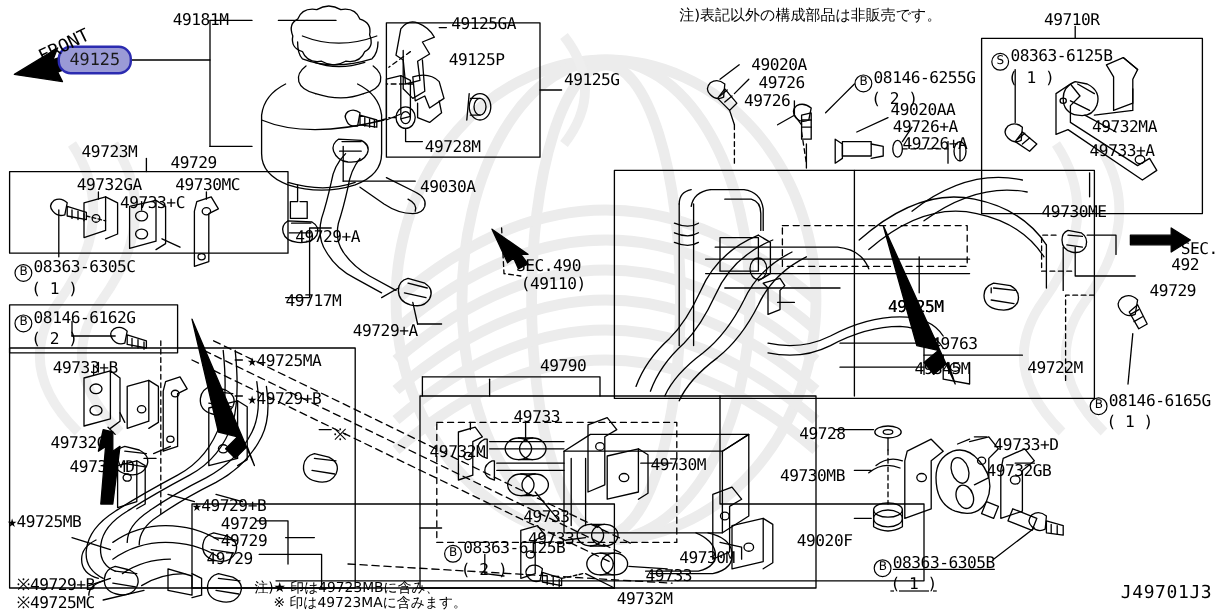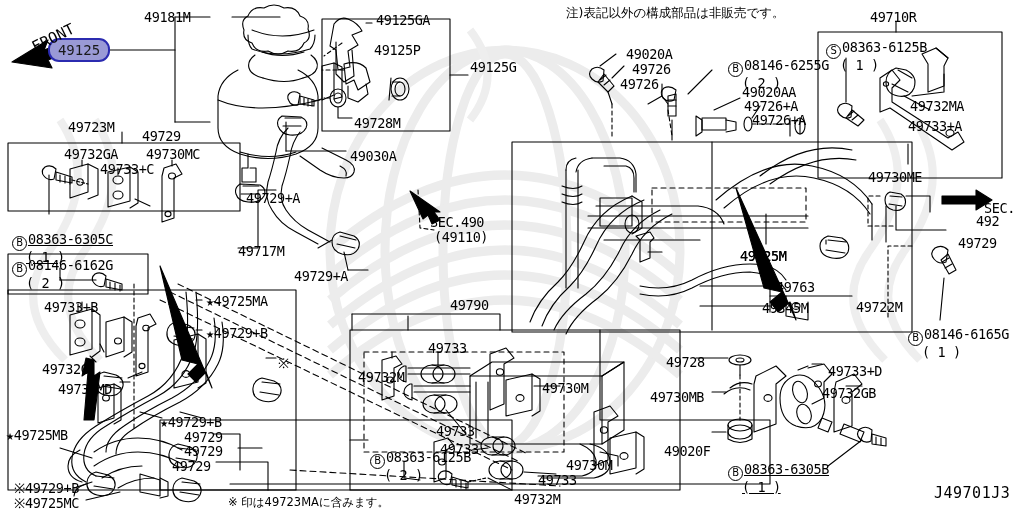--- a/index.html
+++ b/index.html
@@ -499,20 +499,21 @@
       <path d="M640 360 L640 340" stroke="none"></path>
 
     </g>
   </svg>
 
   <div class="chip" style="left:48px;top:38px;width:62px;height:24px;border-radius:11px;">49125</div>
 
   <div class="lbl front" style="left:36px;top:40px;">FRONT</div>
 
   <div class="lbl jp" style="left:566px;top:6px;">注)表記以外の構成部品は非販売です。</div>
+  <div class="lbl jp" style="left:212px;top:482px;font-size:11.5px;">注)★ 印は49723MBに含み、</div>
   <div class="lbl jp" style="left:228px;top:495px;font-size:11.5px;">※ 印は49723MAに含みます。</div>
 
   <div class="lbl code" style="left:934px;top:486px;">J49701J3</div>
 
   <div id="label-layer">
       <div class="lbl" style="left: 144px; top: 10px;">49181M</div>
       <div class="lbl" style="left: 376px; top: 13px;">49125GA</div>
       <div class="lbl" style="left: 374px; top: 43px;">49125P</div>
       <div class="lbl" style="left: 470px; top: 60px;">49125G</div>
       <div class="lbl" style="left: 354px; top: 116px;">49728M</div>
@@ -569,22 +570,22 @@
       <div class="lbl" style="left: 160px; top: 415px;">★49729+B</div>
       <div class="lbl" style="left: 6px; top: 428px;">★49725MB</div>
       <div class="lbl" style="left: 14px; top: 481px;">※49729+B</div>
       <div class="lbl" style="left: 14px; top: 496px;">※49725MC</div>
       <div class="lbl" style="left: 278px; top: 356px;">※</div>
       <div class="lbl" style="left: 184px; top: 430px;">49729</div>
       <div class="lbl" style="left: 184px; top: 444px;">49729</div>
       <div class="lbl" style="left: 172px; top: 459px;">49729</div>
     </div>
   <div id="hw-layer">
-      <div class="lbl" style="left: 12px; top: 232px; text-decoration: underline;"><span class="circ">B</span><span>08363-6305C</span><div class="small" style="margin-left: 14px; margin-top: -1px;">( 1 )</div></div>
+      <div class="lbl" style="left: 12px; top: 216px;"><span class="circ">B</span><span>08363-6305C</span><div class="small" style="margin-left: 14px; margin-top: -1px;">( 1 )</div></div>
       <div class="lbl" style="left: 12px; top: 258px;"><span class="circ">B</span><span>08146-6162G</span><div class="small" style="margin-left: 14px; margin-top: -1px;">( 2 )</div></div>
-      <div class="lbl" style="left: 712px; top: 58px; margin-left: 16px;"><span class="circ">B</span><span>08146-6255G</span><div class="small" style="margin-left: 14px; margin-top: -1px;">( 2 )</div></div>
+      <div class="lbl" style="left: 712px; top: 58px;"><span class="circ">B</span><span>08146-6255G</span><div class="small" style="margin-left: 14px; margin-top: -1px;">( 2 )</div></div>
       <div class="lbl" style="left: 826px; top: 40px;"><span class="circ">S</span><span>08363-6125B</span><div class="small" style="margin-left: 14px; margin-top: -1px;">( 1 )</div></div>
       <div class="lbl" style="left: 908px; top: 327px;"><span class="circ">B</span><span>08146-6165G</span><div class="small" style="margin-left: 14px; margin-top: -1px;">( 1 )</div></div>
       <div class="lbl" style="left: 370px; top: 450px;"><span class="circ">B</span><span>08363-6125B</span><div class="small" style="margin-left: 14px; margin-top: -1px;">( 2 )</div></div>
       <div class="lbl" style="left: 728px; top: 462px; text-decoration: underline;"><span class="circ">B</span><span>08363-6305B</span><div class="small" style="margin-left: 14px; margin-top: -1px;">( 1 )</div></div>
     </div>
 
 </div>
 
 </body></html>

